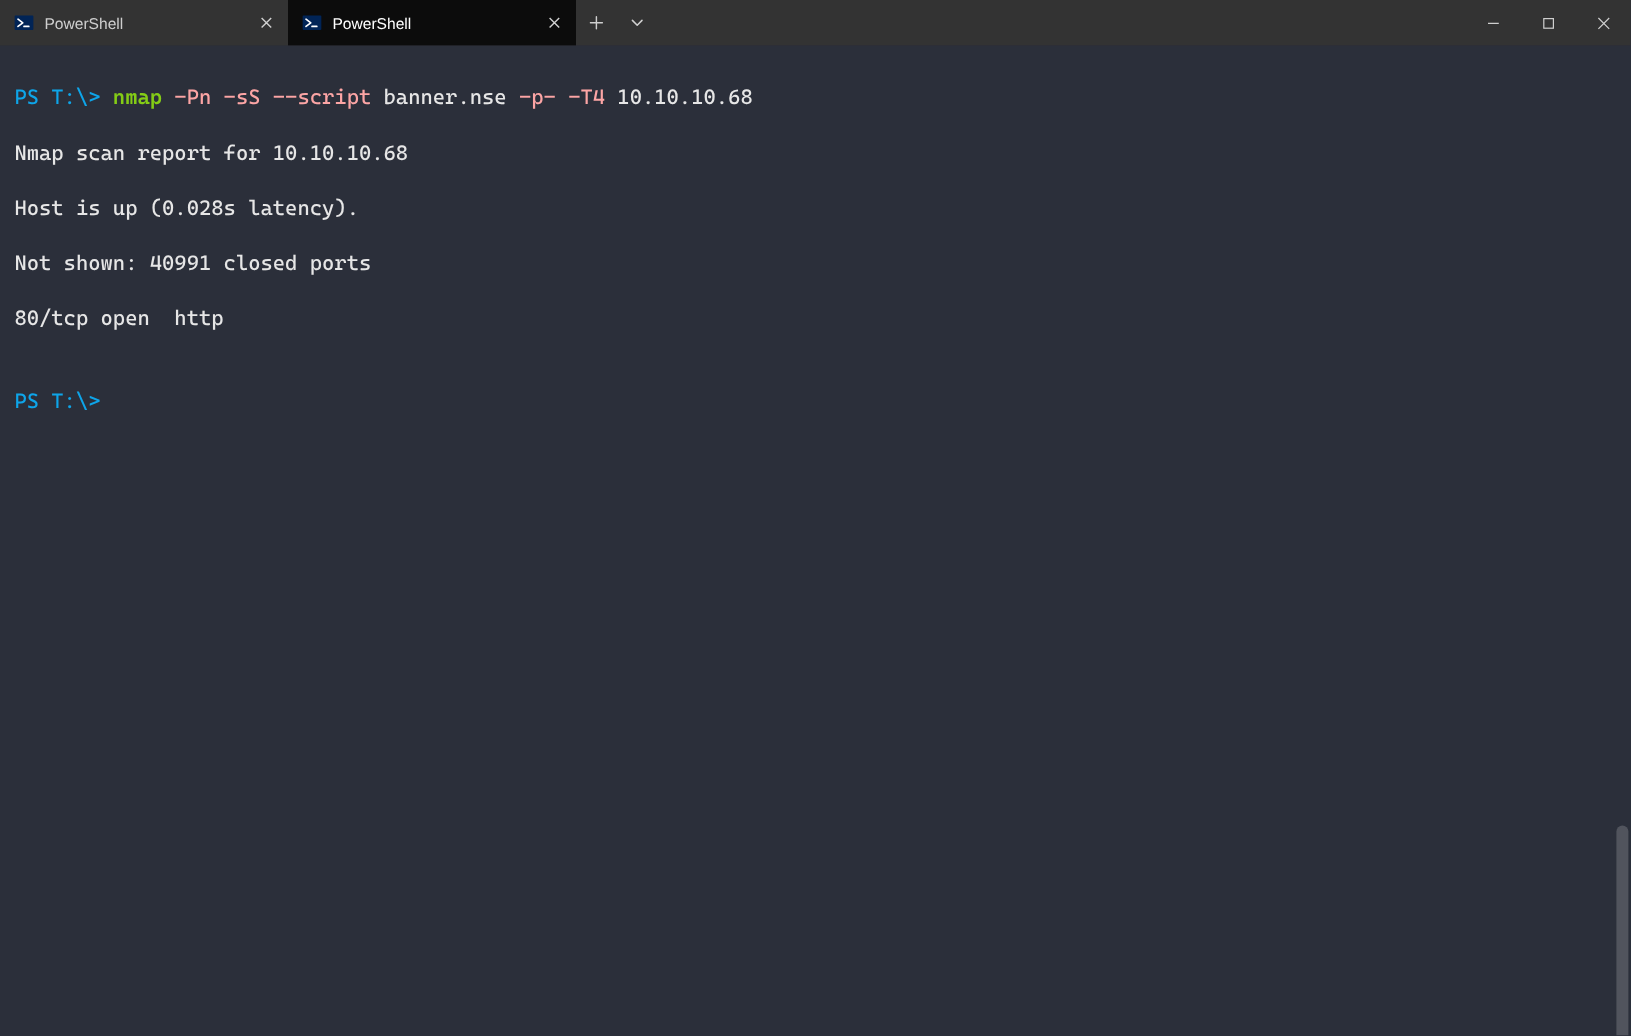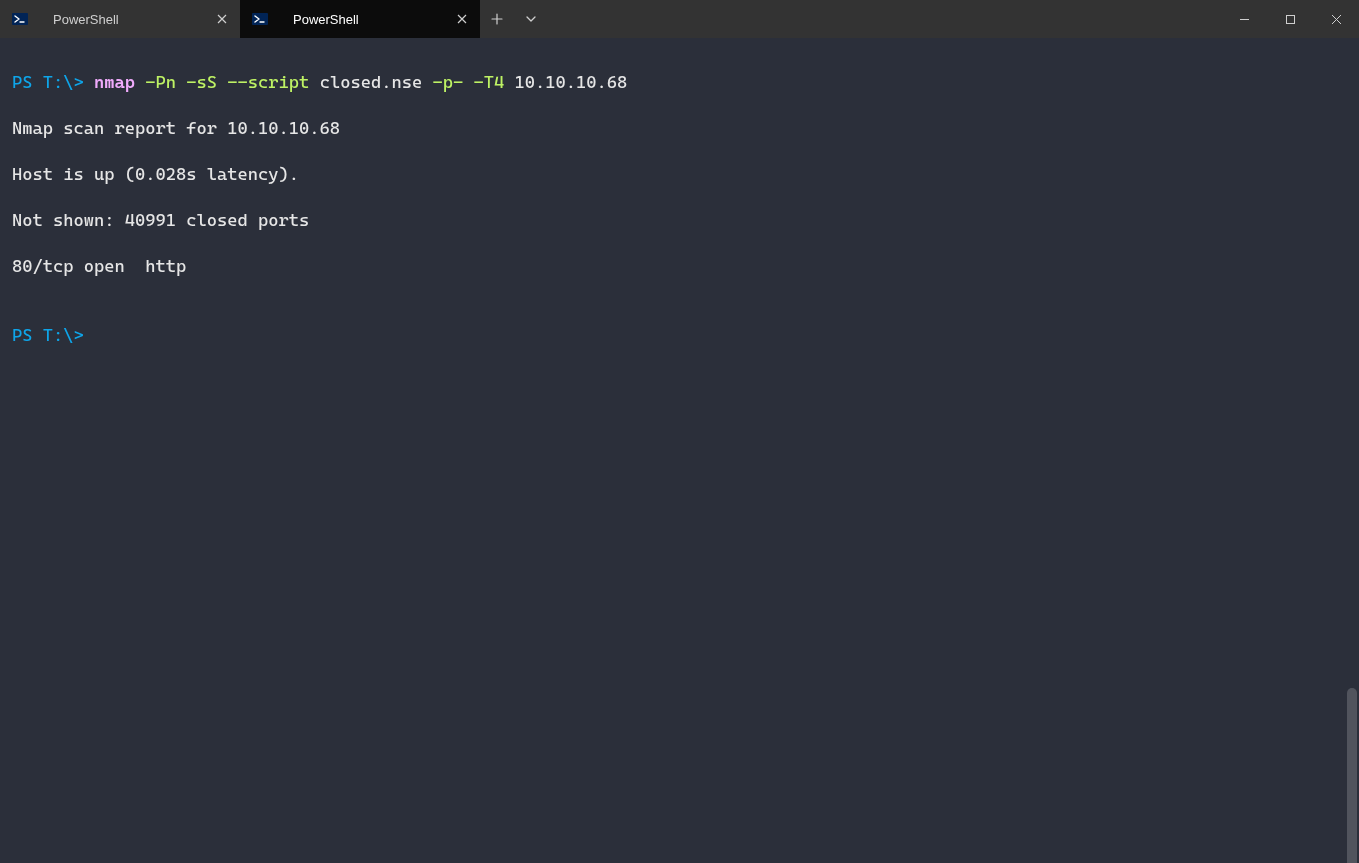--- a/index.html
+++ b/index.html
@@ -28,21 +28,21 @@
   .tabs {
     display: flex;
     align-items: stretch;
     height: 38px;
   }
   .tab {
     display: flex;
     align-items: center;
     height: 38px;
     padding: 0 10px 0 12px;
-    gap: 25px;
+    gap: 9px;
     color: #cfcfcf;
     font-family: 'Segoe UI', Arial, sans-serif;
     font-size: 13px;
     cursor: pointer;
     position: relative;
     min-width: 240px;
   }
   .tab.inactive {
     background: #333333;
   }
@@ -113,22 +113,22 @@
     padding: 10px 12px;
     font-family: 'Cascadia Mono','Consolas','Courier New',monospace;
     font-size: 17.5px;
     line-height: 23px;
     white-space: pre;
     position: relative;
     overflow: hidden;
   }
   .line { white-space: pre; }
   .prompt { color: #0ea5e9; }
-  .cmd-yellow { color: #f0abfc; font-weight: 600; }
-  .cmd-dim { color: #bef264; }
+  .cmd-yellow { color: #84cc16; font-weight: 600; }
+  .cmd-dim { color: #fca5a5; }
   .cmd-white { color: #e6e6e6; }
 
   
   .scrollbar {
     position: absolute;
     right: 2px;
     top: 650px;
     width: 10px;
     height: 200px;
     background: rgba(255,255,255,0.18);
@@ -208,21 +208,21 @@
       </div>
       <div class="win-btn close">
         <svg width="11" height="11" viewBox="0 0 11 11">
             <path d="M1 1 L10 10 M10 1 L1 10" stroke="currentColor" stroke-width="1"></path>
           </svg>
       </div>
     </div>
   </div>
 
   <div class="terminal">
-<div class="line"><span class="prompt">PS T:\&gt; </span><span class="cmd-yellow">nmap</span><span class="cmd-dim"> -Pn -sS --script</span><span class="cmd-white"> closed.nse</span><span class="cmd-dim"> -p- -T4</span><span class="cmd-white"> 10.10.10.68</span></div>
+<div class="line"><span class="prompt">PS T:\&gt; </span><span class="cmd-yellow">nmap</span><span class="cmd-dim"> -Pn -sS --script</span><span class="cmd-white"> banner.nse</span><span class="cmd-dim"> -p- -T4</span><span class="cmd-white"> 10.10.10.68</span></div>
 <div class="line">Nmap scan report for 10.10.10.68</div>
 <div class="line">Host is up (0.028s latency).</div>
 <div class="line">Not shown: 40991 closed ports</div>
 <div class="line">80/tcp open  http</div>
 <div class="line"></div>
 <div class="line"><span class="prompt">PS T:\&gt; </span></div>
 
     <div class="scrollbar"></div>
   </div>
 

